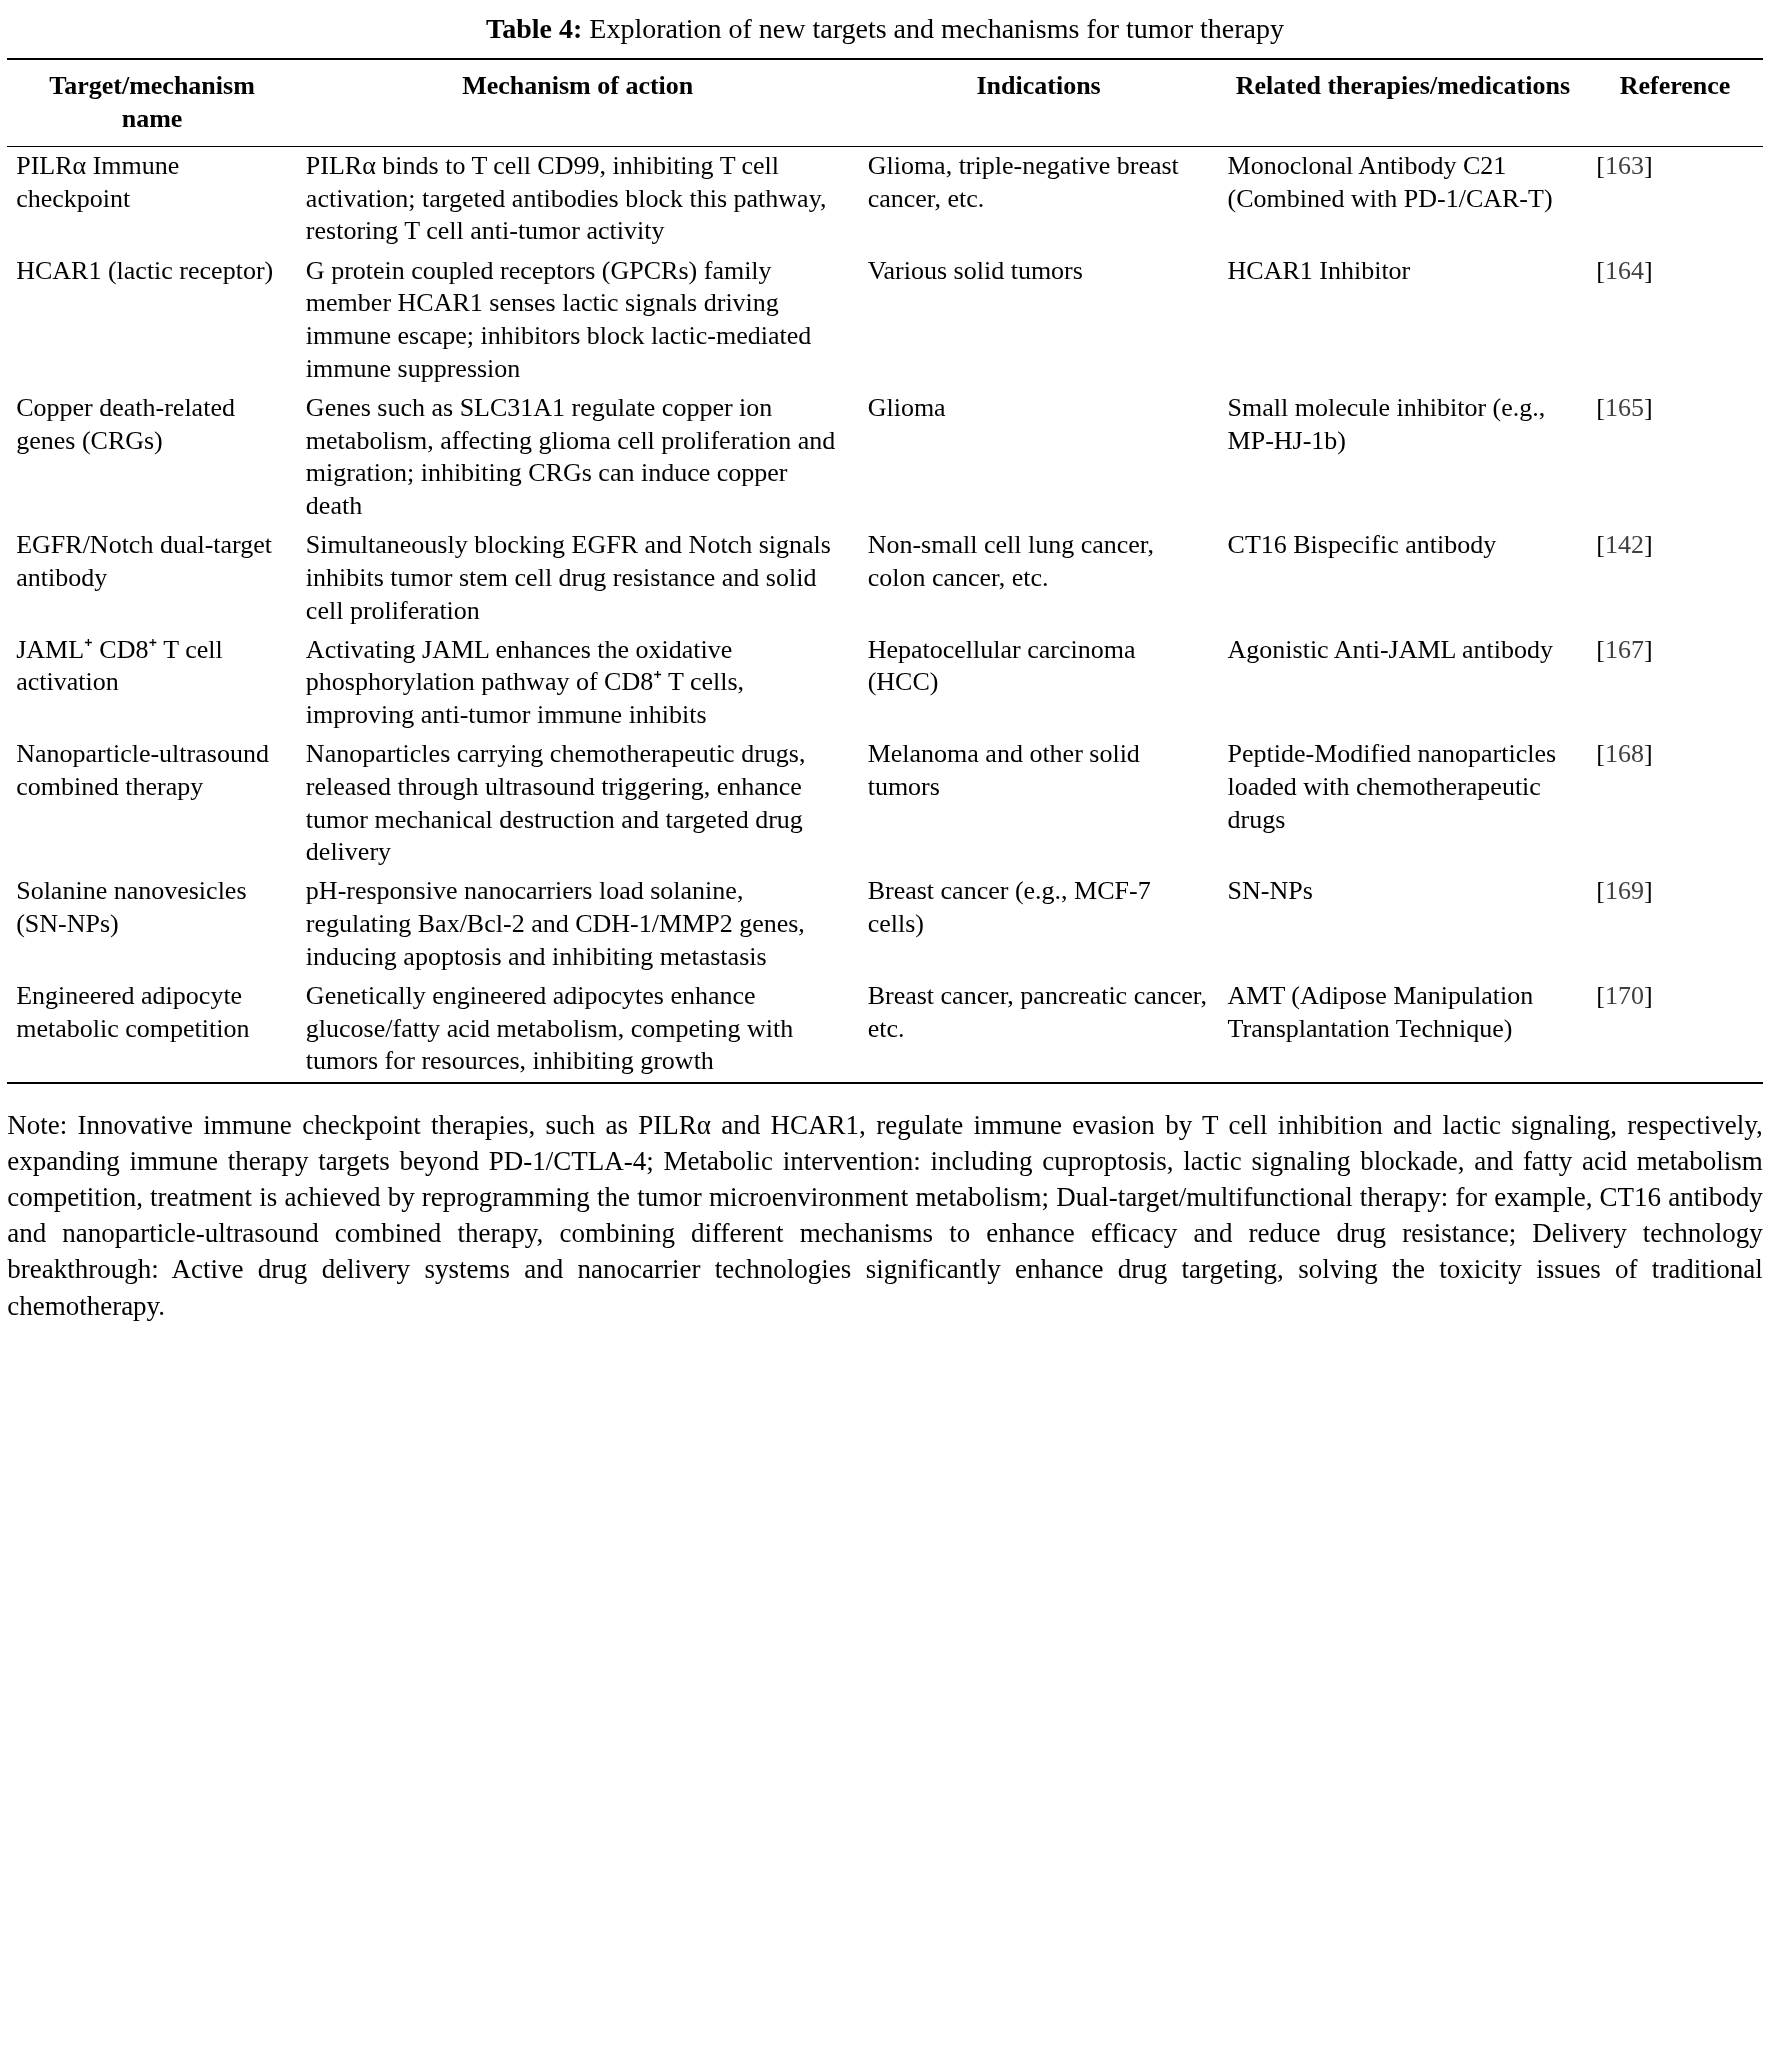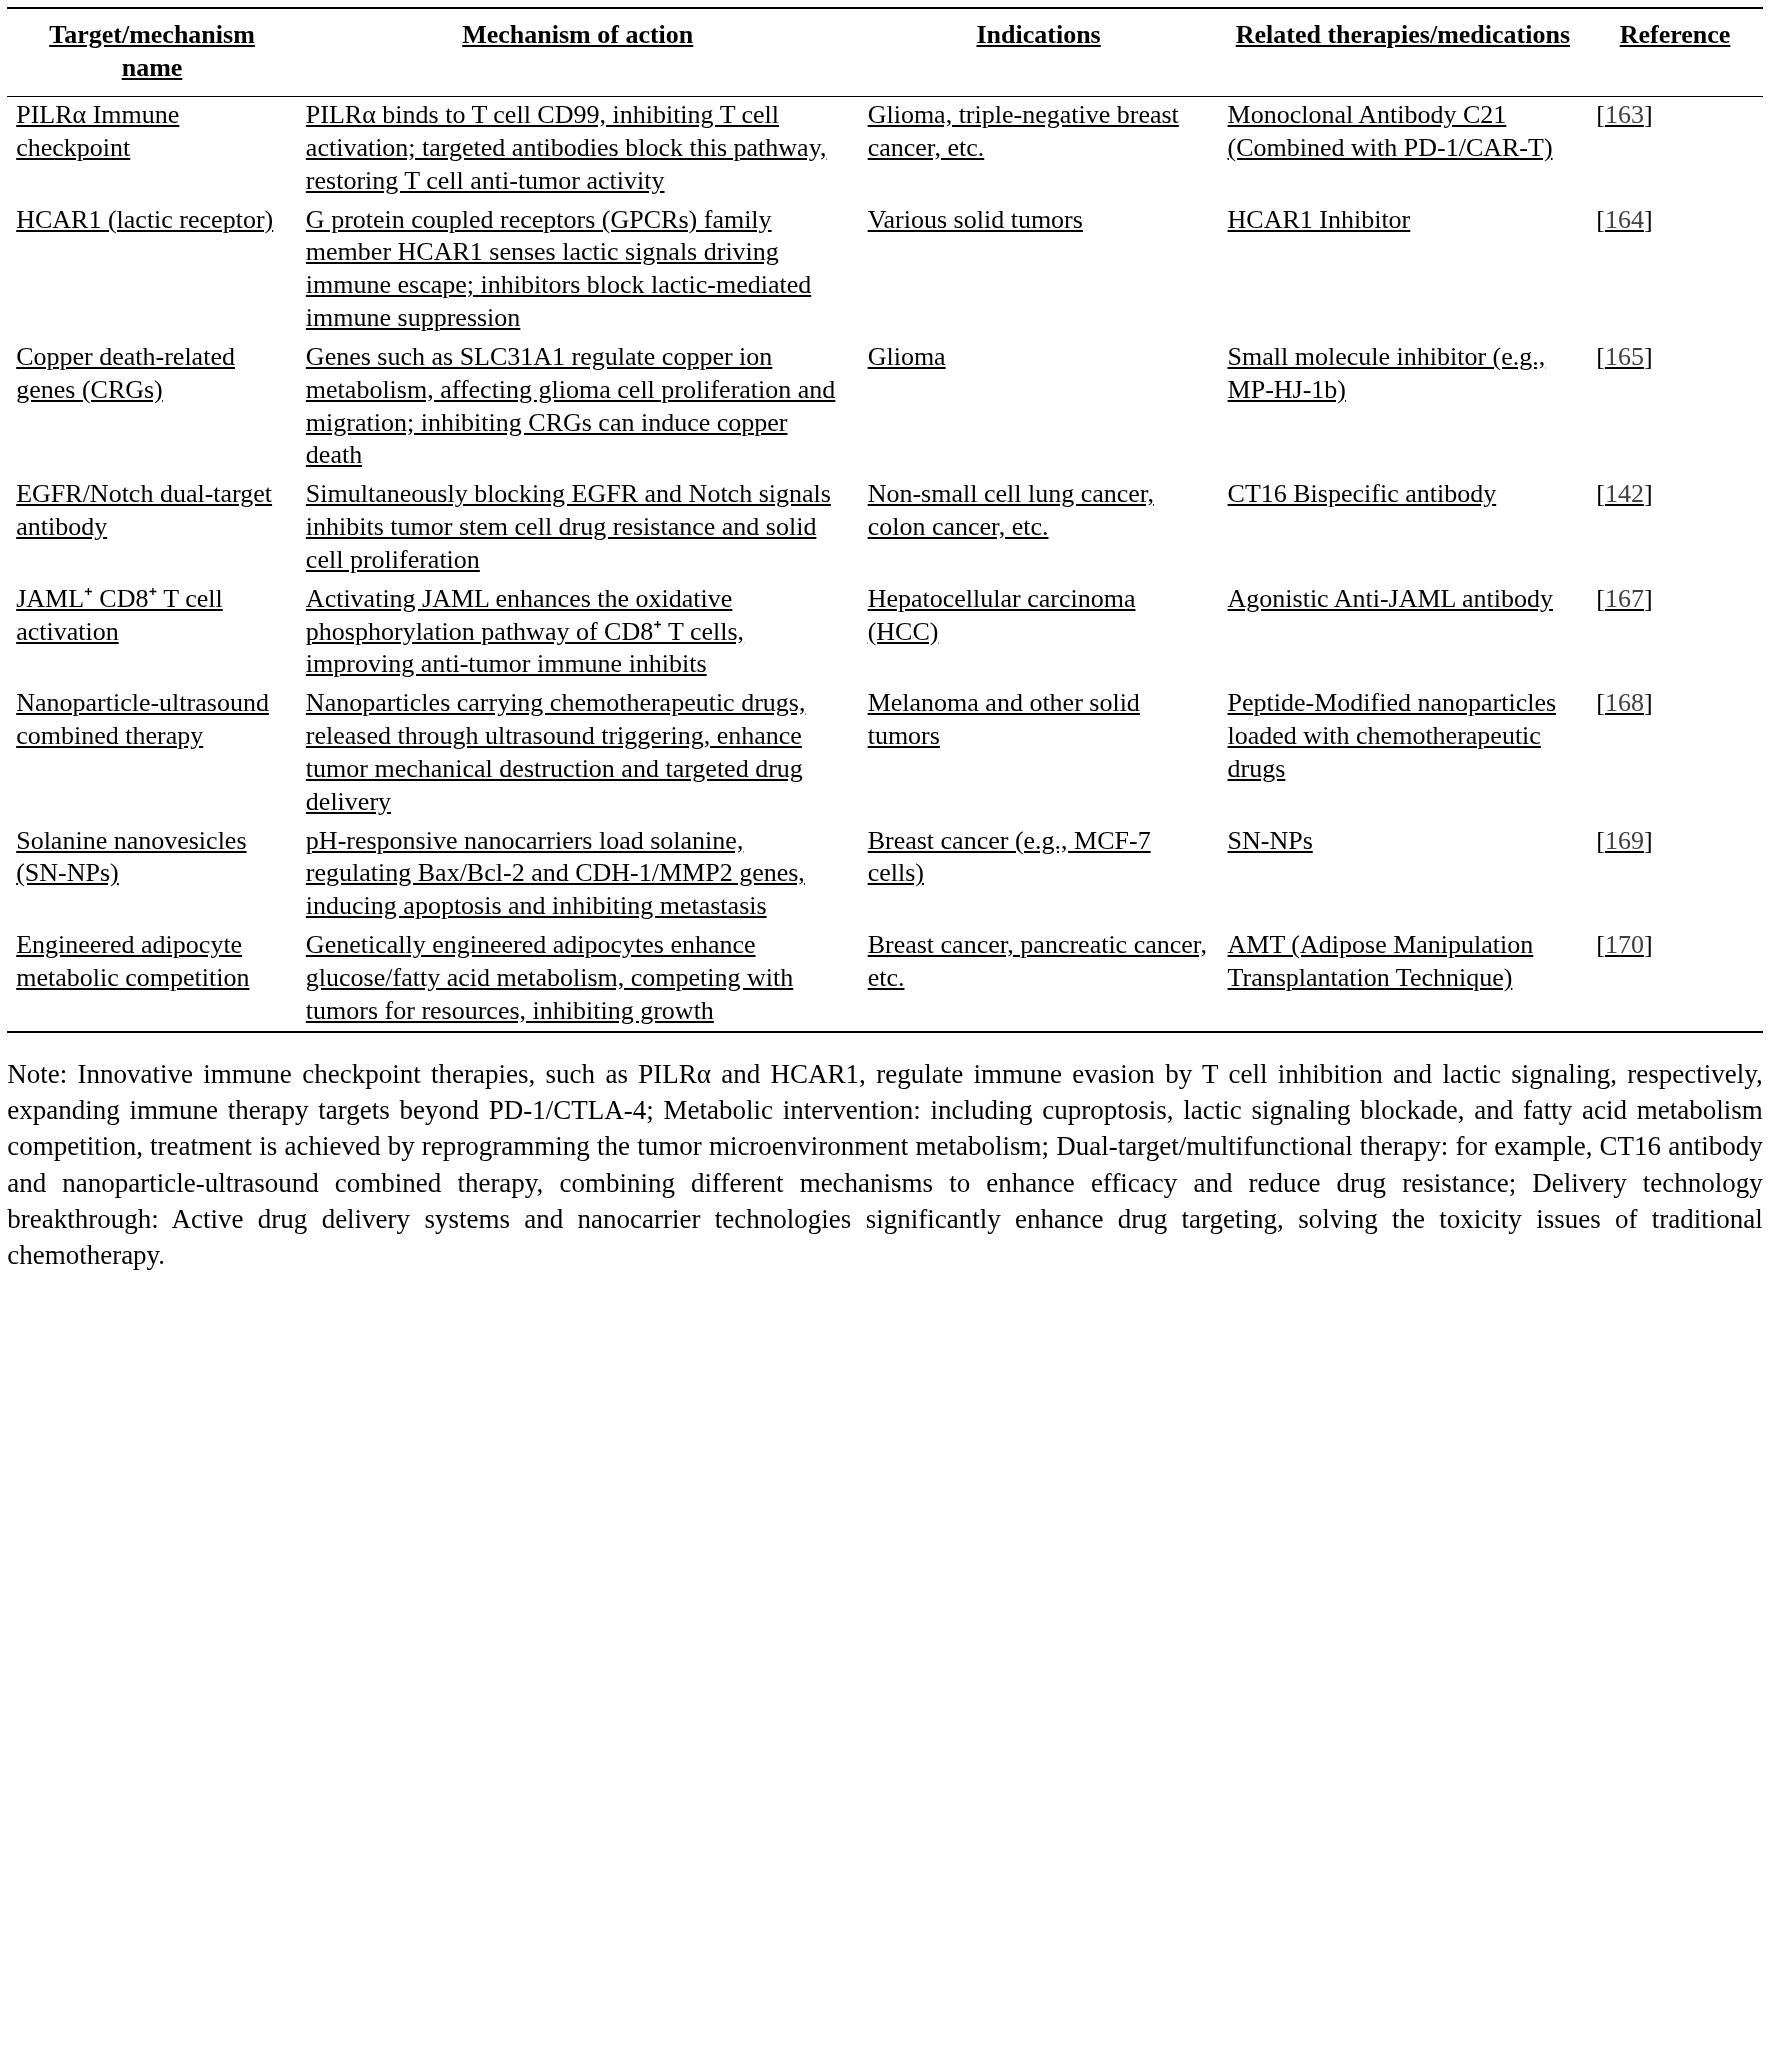--- a/index.html
+++ b/index.html
@@ -21,21 +21,20 @@
     margin: 3.6px 0 10.8px 0;
   }
   .table-title .title-label {
     font-weight: bold;
   }
   table.data-table {
     width: 100%;
     border-collapse: collapse;
     border-top: 2.3px solid #000000;
     border-bottom: 2.3px solid #000000;
-    text-decoration: underline;
   }
   col.c1 { width: 16.5%; }
   col.c2 { width: 32%; }
   col.c3 { width: 20.5%; }
   col.c4 { width: 21%; }
   col.c5 { width: 10%; }
   thead th {
     font-weight: bold;
     font-size: 26px;
     line-height: 1.28;
@@ -64,20 +63,23 @@
     line-height: 1.34;
     text-align: justify;
     margin-top: 23px;
   }
 </style>
 </head>
 <body>
 
 <div class="page">
 
+  <div class="table-title">
+    <span class="title-label">Table 4:</span><span> Exploration of new targets and mechanisms for tumor therapy</span>
+  </div>
 
   <table class="data-table">
     <colgroup>
       <col class="c1">
         <col class="c2">
         <col class="c3">
         <col class="c4">
         <col class="c5">
     </colgroup>
     <thead>

